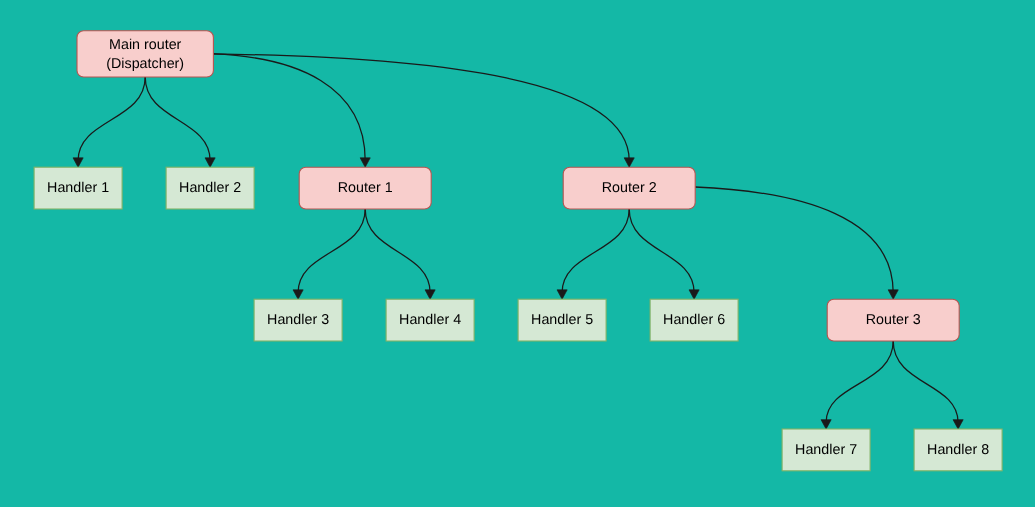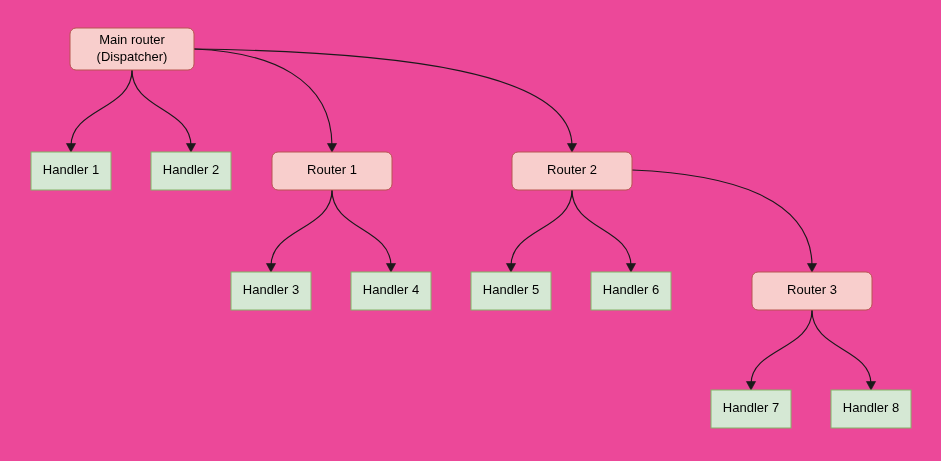--- a/index.html
+++ b/index.html
@@ -7,21 +7,21 @@
     padding: 0;
     background: #ffffff;
   }
   body {
     font-family: "Liberation Sans", sans-serif;
   }
   #diagram-canvas {
     position: relative;
     width: 941px;
     height: 461px;
-    background: #ec4899;
+    background: #14b8a6;
     overflow: hidden;
   }
   svg#flow {
     position: absolute;
     left: 0;
     top: 0;
     width: 941px;
     height: 461px;
   }
   .node-rect {

